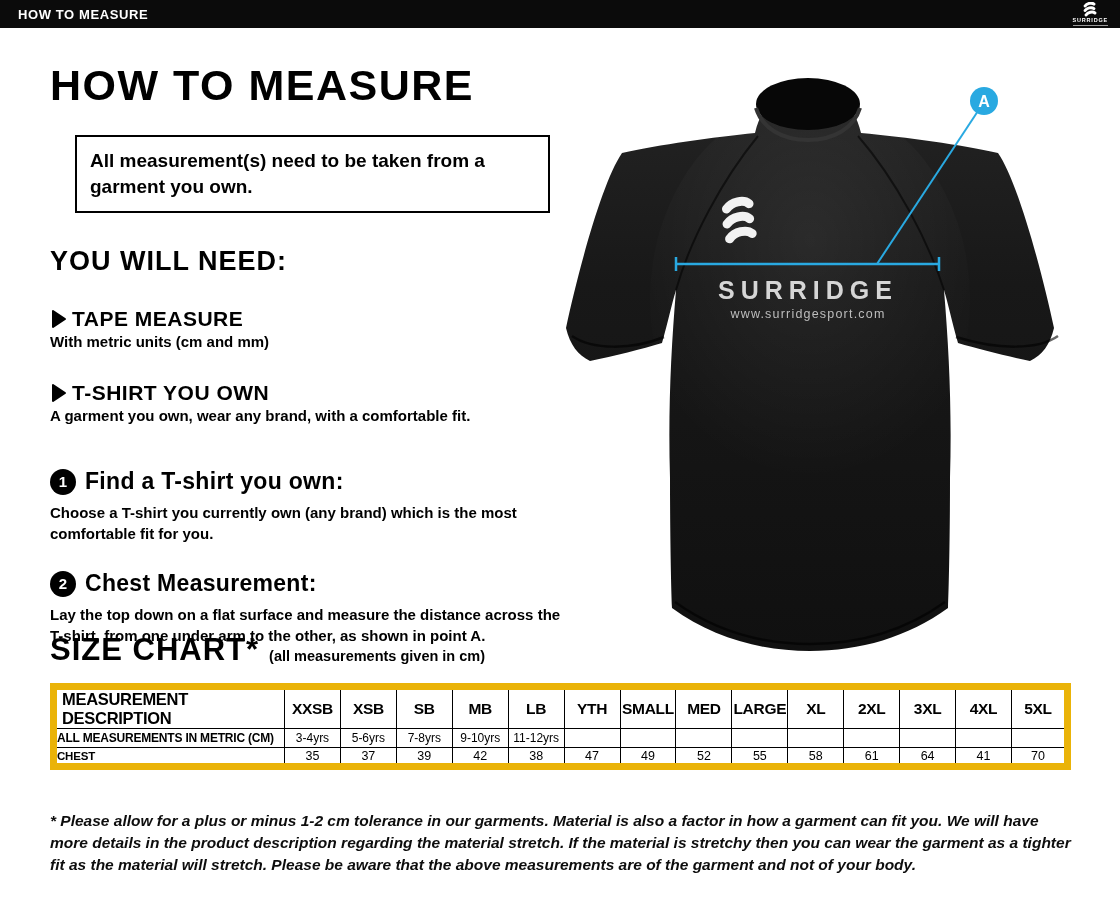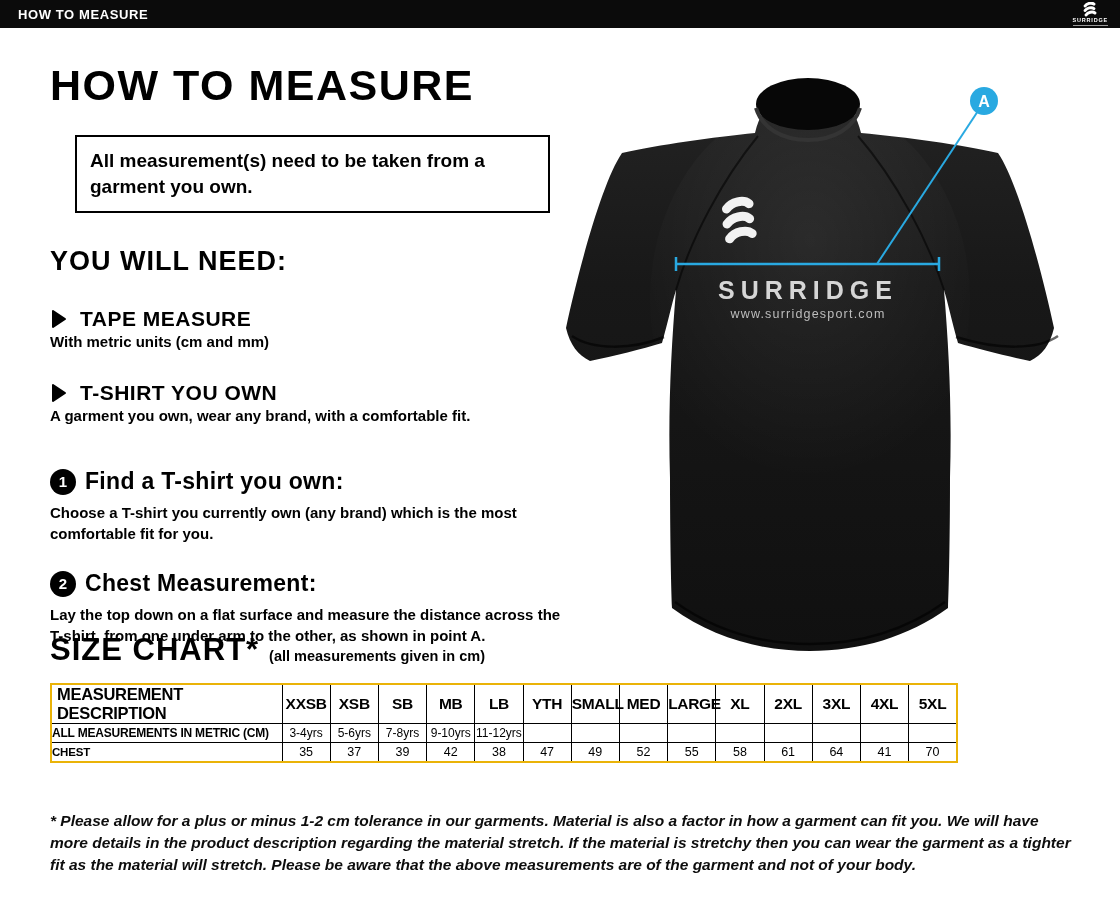--- a/index.html
+++ b/index.html
@@ -15,21 +15,21 @@
   .topbar-logo .brand-word { color:#fff; font-size:5.5px; font-weight:700; letter-spacing:.8px; margin-top:1px;
             border-bottom:1px solid #9a9a9a; padding-bottom:1px; }
 
   
   .left-col { position:absolute; left:50px; top:62px; width:525px; }
   h1.page-heading { font-size:43px; font-weight:800; letter-spacing:1.5px; line-height:1.1; }
   .notice-box { margin-top:26px; width:475px; border:2px solid #000; padding:11px 13px;margin-left:25px; }
   .notice-box p { font-size:19px; font-weight:700; line-height:26px; }
   h2.need-heading { margin-top:33px; font-size:27px; font-weight:800; letter-spacing:1px; }
   .need-item { margin-top:30px; }
-  .need-item .title-row { display:flex; align-items:center; gap:12px; }
+  .need-item .title-row { display:flex; align-items:center; gap:4px; }
   .need-item .title-row .tri { flex:0 0 auto; display:block; }
   .need-item h3 { font-size:21px; font-weight:800; letter-spacing:.5px; }
   .need-item .desc { font-size:15px; font-weight:700; margin-top:2px; }
   .need-item + .need-item { margin-top:31px; }
 
   .step { margin-top:44px; }
   .step + .step { margin-top:26px; }
   .step .title-row { display:flex; align-items:center; gap:9px; }
   .step-num { flex:0 0 auto; width:26px; height:26px; border-radius:50%; background:#000; color:#fff;
               display:flex; align-items:center; justify-content:center; font-size:15px; font-weight:800; }
@@ -37,21 +37,21 @@
   .step .desc { margin-top:7px; font-size:15px; font-weight:700; line-height:21px; width:525px; }
 
   
   .shirt-figure { position:absolute; left:562px; top:50px; width:506px; height:618px; }
 
   
   .size-chart { position:absolute; left:50px; top:632px; width:1022px; }
   .size-chart-head { display:flex; align-items:flex-end; gap:10px; }
   .size-chart-head h2 { font-size:31px; font-weight:800; letter-spacing:1px; }
   .size-chart-head .sub { font-size:14.5px; font-weight:700; padding-bottom:4px; }
-  table.size-table { margin-top:15px; width:908px; border-collapse:collapse; table-layout:fixed; border:2px solid #eab308; }
+  table.size-table { margin-top:15px; width:1021px; border-collapse:collapse; table-layout:fixed; border:7px solid #eab308; }
   table.size-table th, table.size-table td { border:1.5px solid #000; text-align:center; vertical-align:middle; }
   table.size-table col.c-desc { width:231px; }
   table.size-table thead th { height:28px; font-size:15.5px; font-weight:700; letter-spacing:-.3px; }
   table.size-table thead th.desc-col { text-align:left; padding-left:5px; font-size:16.5px; }
   table.size-table tbody tr { height:19px; }
   table.size-table tbody td { font-size:12.5px; }
   table.size-table tbody td.row-label { text-align:left; font-size:11.5px; font-weight:700; letter-spacing:-.2px; }
   table.size-table tbody tr.metric-row td { font-size:12px; }
 
   

